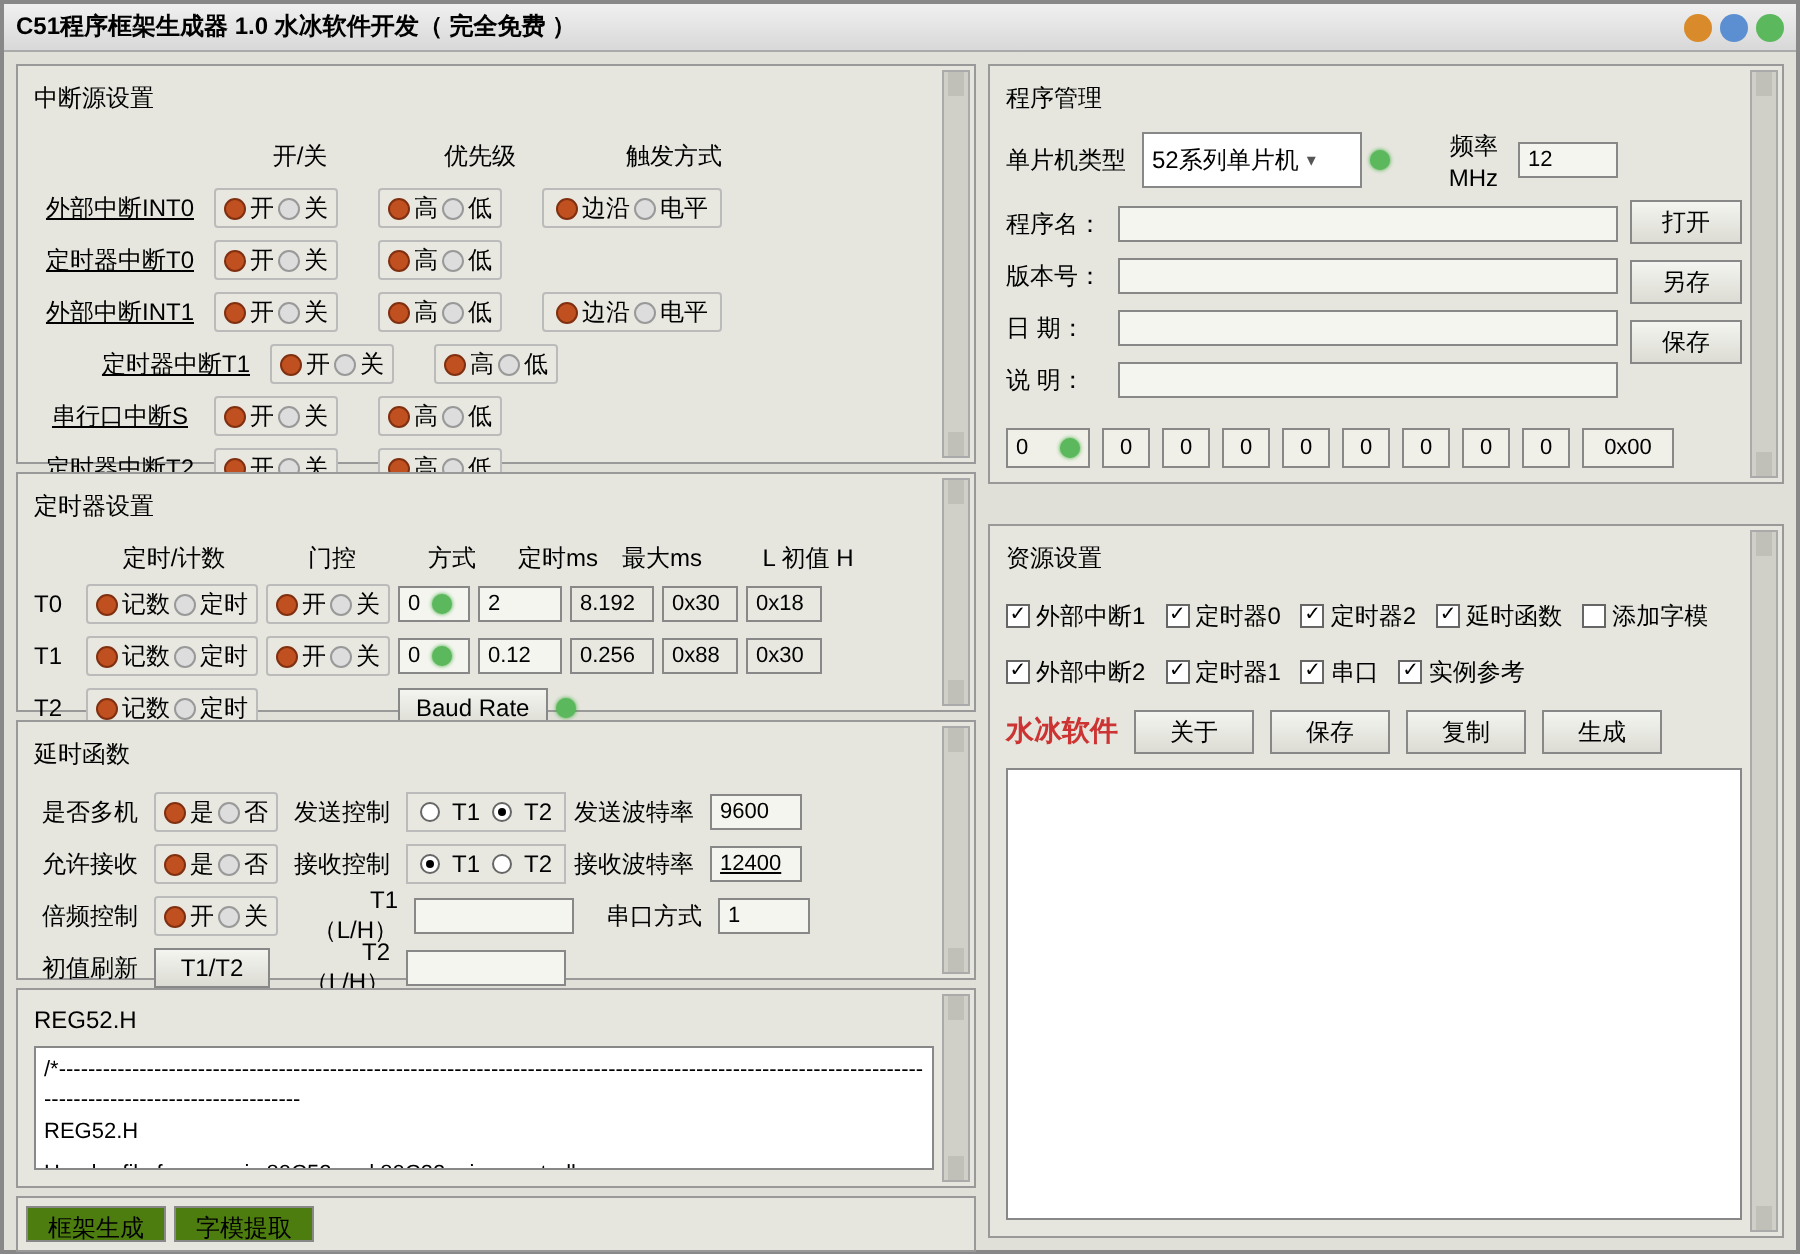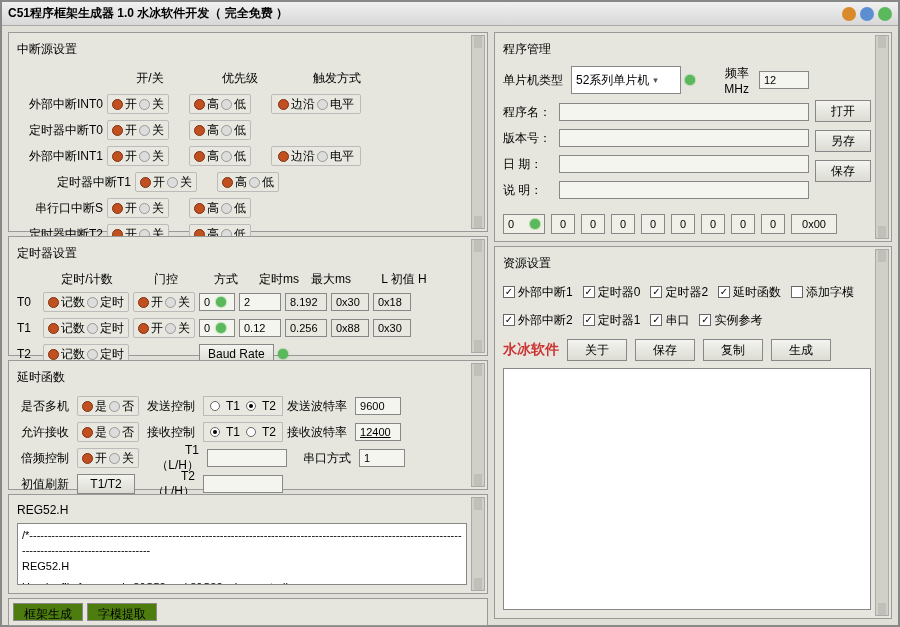--- a/index.html
+++ b/index.html
@@ -6,30 +6,30 @@
 body { font-family: "Microsoft YaHei", SimSun, Arial, sans-serif; font-size: 12px; background: #e8e8e8; }
 .window { width: 900px; height: 627px; background: #e0e0d8; border: 2px solid #888; position: relative; }
 .titlebar { height: 24px; background: linear-gradient(#f0f0f0,#d8d8d8); border-bottom: 1px solid #aaa; display: flex; align-items: center; padding: 0 6px; font-weight: bold; }
 .titlebar .spacer { flex: 1; }
 .winbtn { width: 14px; height: 14px; border-radius: 50%; margin-left: 4px; display: inline-block; }
 .win-min { background: #d98a2b; }
 .win-max { background: #5b8fd1; }
 .win-close { background: #5cb85c; }
 .content { display: flex; padding: 6px; gap: 6px; height: calc(100% - 24px); }
 .col-left { width: 480px; display: flex; flex-direction: column; gap: 4px; }
-.col-right { flex: 1; display: flex; flex-direction: column; gap: 4px; }
+.col-right { flex: 1; display: flex; flex-direction: column; gap: 20px; }
 .panel { border: 1px solid #999; background: #e6e6de; padding: 6px 8px 8px; position: relative; }
 .panel-title { position: absolute; top: -1px; left: 8px; background: #e6e6de; padding: 0 4px; font-size: 12px; transform: translateY(-50%); }
 .panel .panel-title { position: static; transform: none; background: transparent; padding: 2px 0 6px; }
 .scroll { position: absolute; right: 2px; top: 2px; bottom: 2px; width: 14px; background: #d0d0c8; border: 1px solid #aaa; }
 .scroll::before, .scroll::after { content: ''; position: absolute; left: 2px; right: 2px; height: 12px; background: #c0c0b8; }
 .scroll::before { top: 0; }
 .scroll::after { bottom: 0; }
 .row { display: flex; align-items: center; gap: 4px; margin: 2px 0; height: 24px; }
-.lbl { width: 80px; text-align: right; }
+.lbl { width: 80px; text-align: center; text-decoration: underline; }
 .lbl-sm { width: 56px; text-align: right; padding-right: 4px; }
 .radio-grp { display: flex; align-items: center; gap: 2px; border: 1px solid #bbb; background: #e8e8e0; padding: 1px 4px; border-radius: 2px; height: 20px; }
 .radio-grp.wide { padding: 1px 6px; }
 .rb { display: inline-flex; align-items: center; gap: 2px; }
 .rb-dot { width: 11px; height: 11px; border-radius: 50%; background: #c05020; border: 1px solid #803010; display: inline-block; position: relative; }
 .rb-dot.off { background: #ddd; border-color: #999; }
 .led { width: 10px; height: 10px; border-radius: 50%; background: #5cb85c; display: inline-block; box-shadow: 0 0 2px #3a3; }
 .input { border: 1px solid #888; background: #f5f5f0; height: 18px; padding: 0 4px; font-size: 11px; display: inline-flex; align-items: center; }
 .input-ro { background: #e8e8e0; }
 .btn { border: 1px solid #888; background: linear-gradient(#f4f4f0,#dcdcd4); height: 22px; padding: 0 10px; font-size: 12px; cursor: pointer; display: inline-flex; align-items: center; justify-content: center; }

